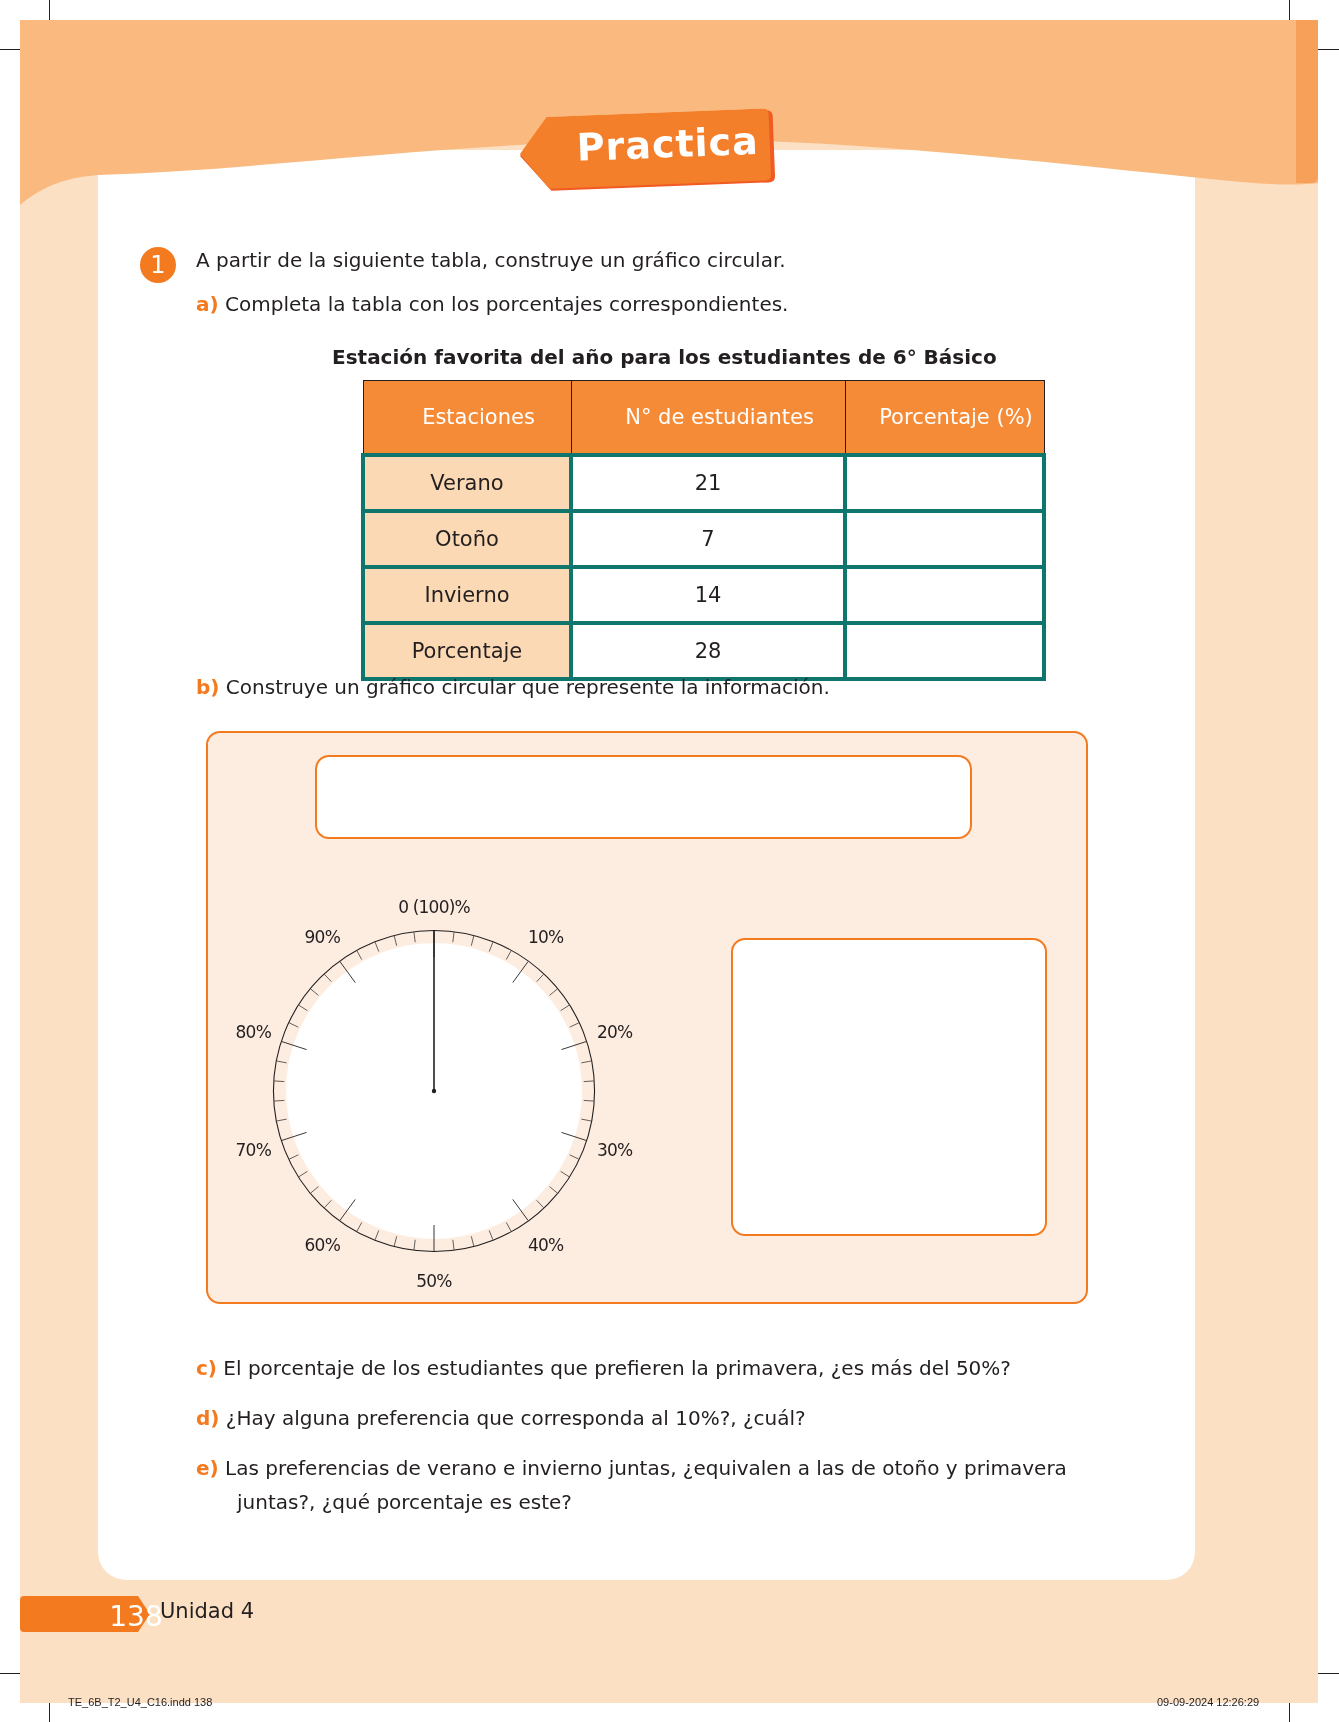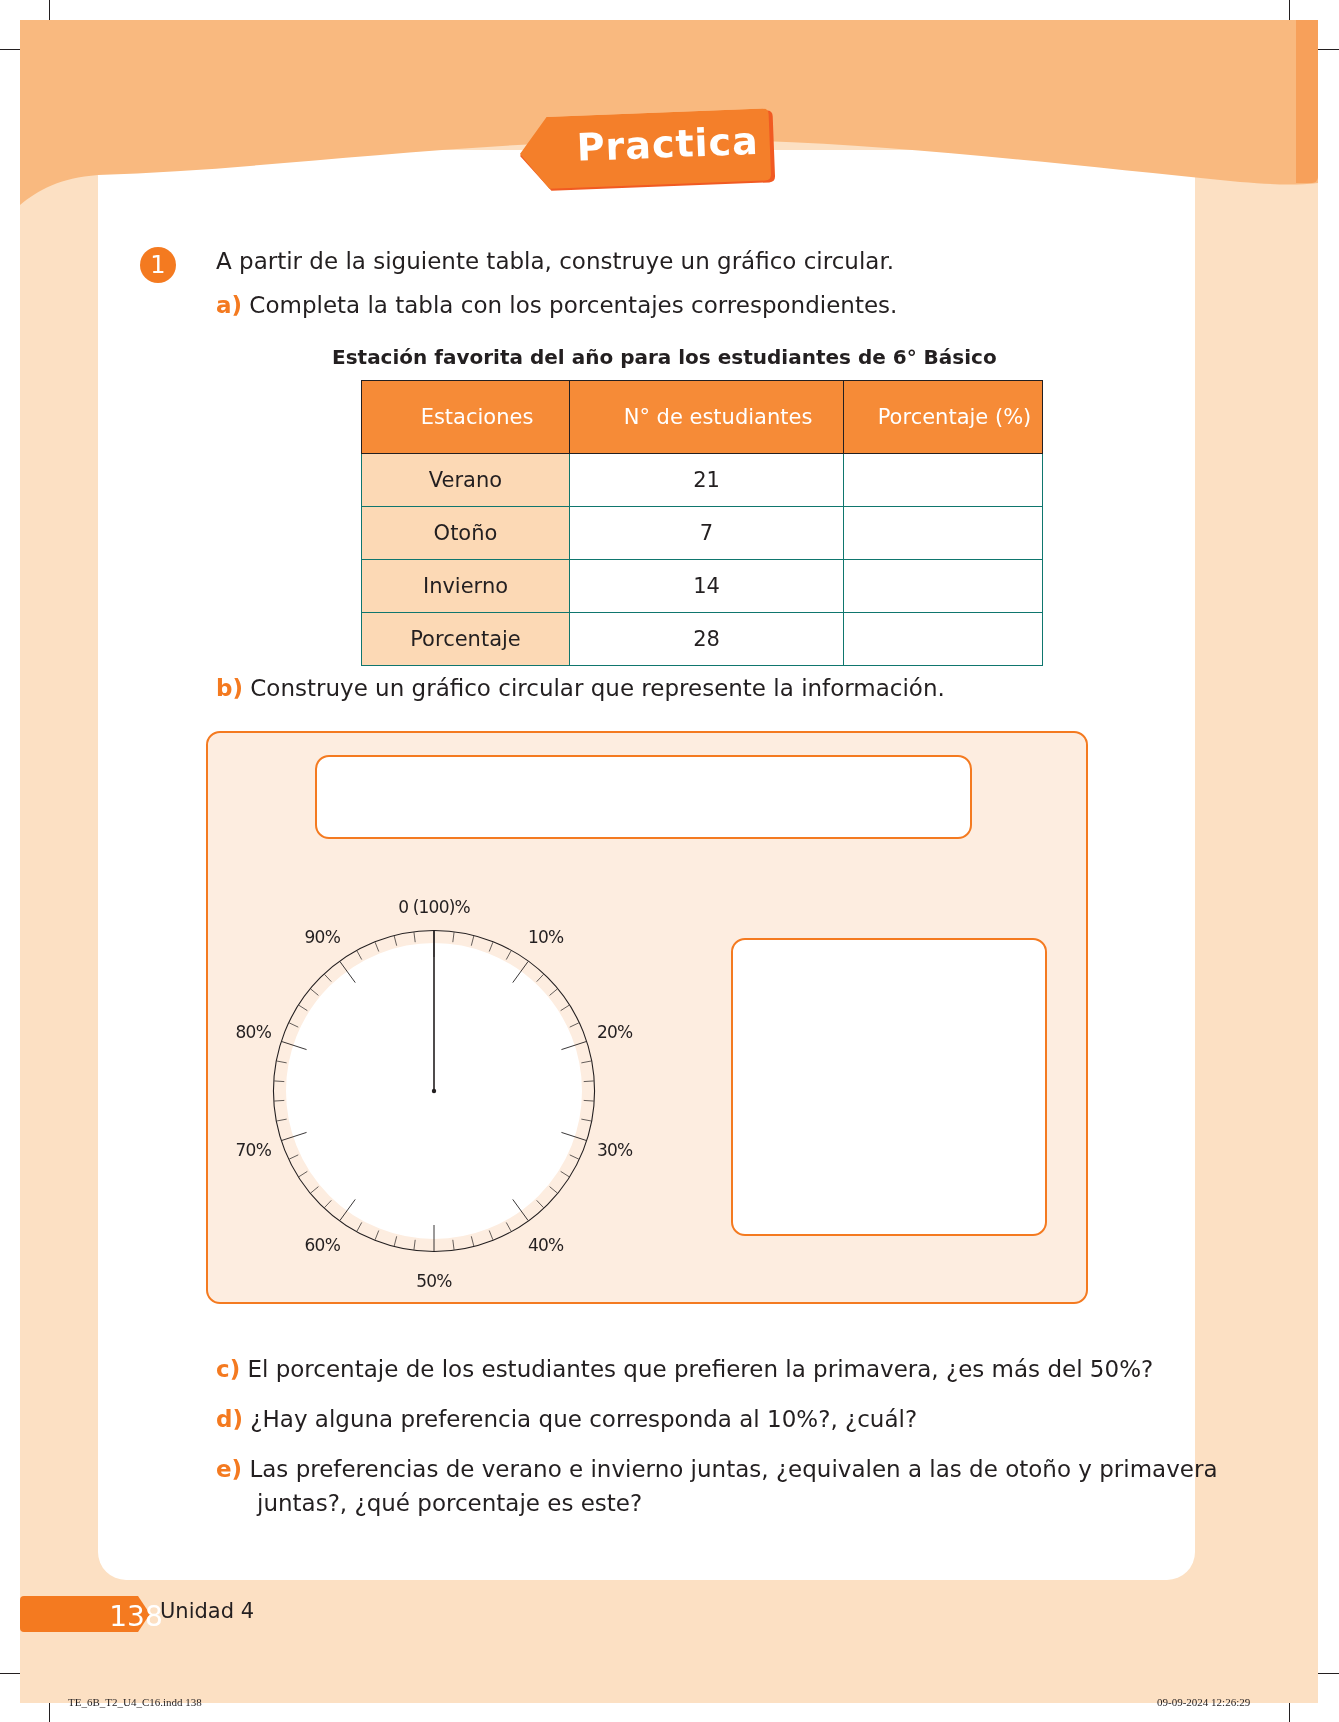--- a/index.html
+++ b/index.html
@@ -13,40 +13,40 @@
   .header-band { position:absolute; left:20px; top:20px; width:1298px; height:190px; }
   .side-strip { position:absolute; left:1296px; top:20px; width:22px; height:163px; background:#f7a05a; border-bottom-right-radius:6px; }
   .content { position:absolute; left:98px; top:150px; width:1097px; height:1430px; background:#ffffff; border-radius:0 0 28px 28px; }
   .crop { position:absolute; background:#231f20; }
 
   .practica-tag { position:absolute; left:520px; top:113px; width:258px; height:78px; transform:rotate(-2.2deg); }
   .practica-tag svg { position:absolute; left:0; top:0; }
   .practica-label { position:absolute; left:48px; top:10px; width:200px; text-align:center; color:#ffffff; font-family:"DejaVu Sans", sans-serif; font-weight:bold; font-size:38px; letter-spacing:1px; }
 
   .q-num { position:absolute; left:140px; top:247px; width:36px; height:36px; border-radius:50%; background:#f47a20; color:#fff; font-size:24px; text-align:center; line-height:36px; }
-  .q-text { position:absolute; font-size:23px; color:#231f20; white-space:nowrap;margin-left:20px; }
+  .q-text { position:absolute; font-size:20px; color:#231f20; white-space:nowrap; }
   .sub-letter { color:#f47a20; font-weight:bold; }
 
   .table-caption { position:absolute; left:332px; top:345px; font-size:20px; font-weight:bold; white-space:nowrap; }
   table.data-table { position:absolute; left:361px; top:380px; border-collapse:collapse; font-size:21px; }
   table.data-table th { background:#f68b37; color:#ffffff; font-weight:normal; height:70px; border:1px solid #231f20; border-bottom:1px solid #231f20; font-size:21px;padding-left:24px; }
-  table.data-table td { height:34px; border:1px solid #0f766e; text-align:center; padding:9px; background:#ffffff; }
+  table.data-table td { height:34px; border:4px solid #0f766e; text-align:center; padding:9px; background:#ffffff; }
   table.data-table td.first { background:#fcd9b5; }
   .c1 { width:182px; } .c2 { width:248px; } .c3 { width:173px; }
 
   .graph-box { position:absolute; left:206px; top:731px; width:882px; height:573px; background:#fdede0; border:2px solid #f47a20; border-radius:14px; box-sizing:border-box; }
   .title-box { position:absolute; left:315px; top:755px; width:657px; height:84px; background:#ffffff; border:2px solid #f47a20; border-radius:14px; box-sizing:border-box; }
   .legend-box { position:absolute; left:731px; top:938px; width:316px; height:298px; background:#ffffff; border:2px solid #f47a20; border-radius:14px; box-sizing:border-box; }
   .dial { position:absolute; left:214px; top:890px; }
 
   .footer-tab { position:absolute; left:20px; top:1596px; width:130px; height:36px; }
   .footer-tab svg { position:absolute; left:0; top:0; }
   .footer-num { position:absolute; left:86px; top:4px; width:60px; text-align:center; color:#fff; font-size:28px; }
   .footer-unit { position:absolute; left:160px; top:1599px; font-size:21px; }
-  .slug { position:absolute; top:1696px; font-family:Liberation Serif, serif; font-size:11px; color:#231f20; }
+  .slug { position:absolute; top:1696px; font-family:Liberation Sans, sans-serif; font-size:11px; color:#231f20; }
 </style>
 </head>
 <body>
 
 <div class="crop" style="left:49px;top:0;width:1px;height:30px"></div>
 <div class="crop" style="left:0;top:49px;width:30px;height:1px"></div>
 <div class="crop" style="left:1289px;top:0;width:1px;height:30px"></div>
 <div class="crop" style="left:1307px;top:49px;width:32px;height:1px"></div>
 <div class="crop" style="left:0;top:1673px;width:30px;height:1px"></div>
 <div class="crop" style="left:49px;top:1691px;width:1px;height:31px"></div>

